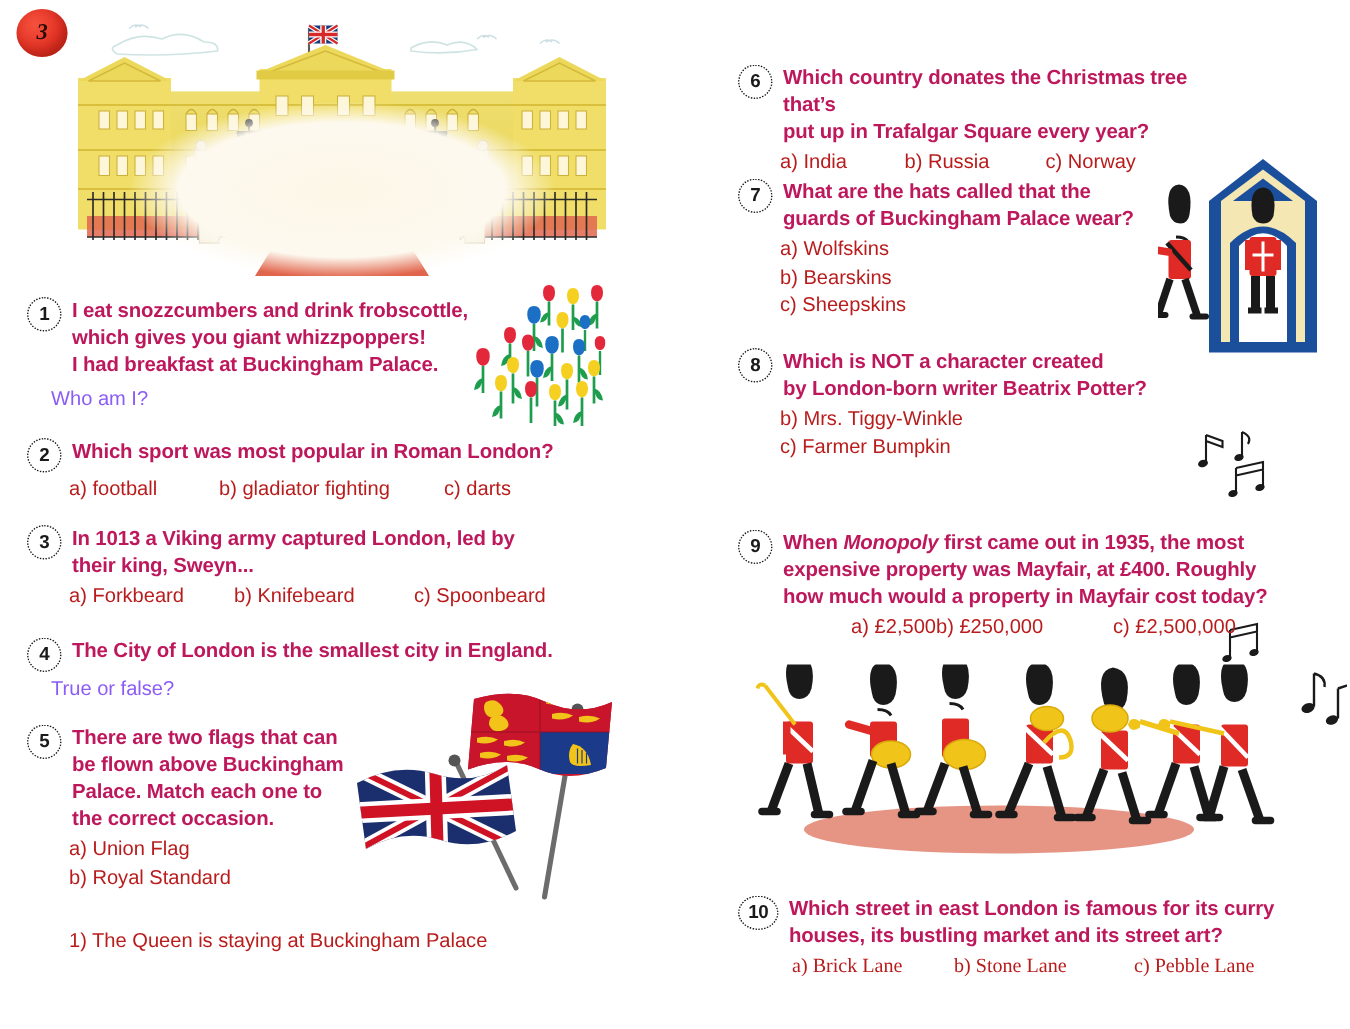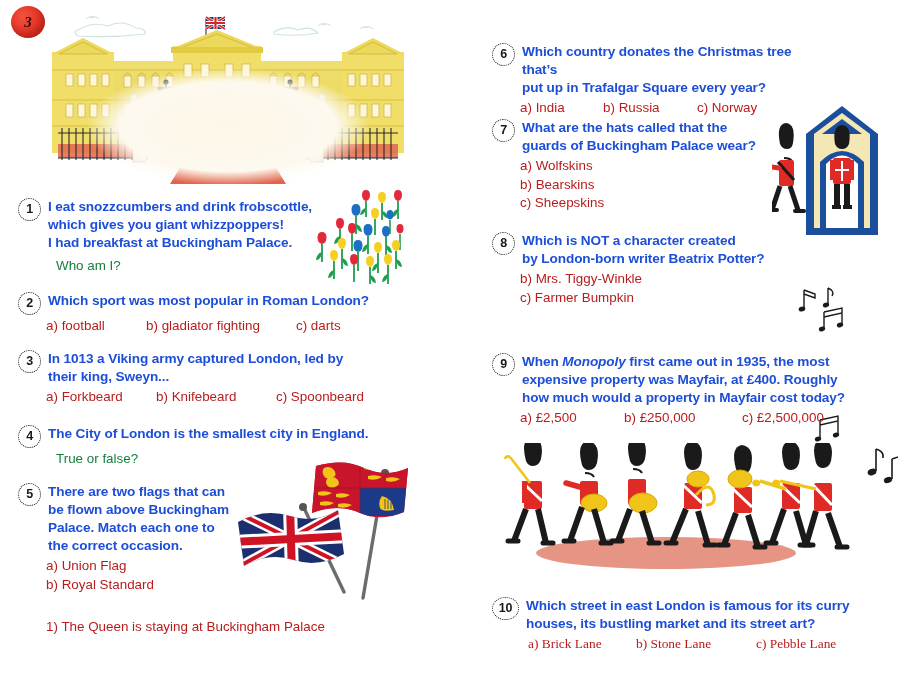--- a/index.html
+++ b/index.html
@@ -20,28 +20,28 @@
   .col-right{left:492px;width:400px;}
 
   
   .q{position:absolute;}
   .q-head{display:flex;align-items:flex-start;}
   .qnum{flex:0 0 auto;width:21px;height:21px;border-radius:50%;
         border:1.6px dotted #1a1a1a;display:flex;align-items:center;
         justify-content:center;margin-right:7px;margin-top:0px;}
   .qnum.wide{width:25px;height:21px;border-radius:50%;}
   .qnum span{font:700 12.5px "Liberation Sans",sans-serif;line-height:1;letter-spacing:-.3px;}
-  .qtext{font:700 13.6px/18px "Liberation Sans",sans-serif;color:#1d4ed8;letter-spacing:-.1px;}
+  .qtext{font:700 13.6px/18px "Liberation Sans",sans-serif;color:#be185d;letter-spacing:-.1px;}
   .qtext em{font-style:italic;}
   .answers{margin-left:28px;margin-top:2px;
            font:400 13.4px/18.5px "Liberation Sans",sans-serif;color:#b91c1c;}
   .ans-row{display:flex;}
   .ans-row .a{display:block;}
-  .sub{margin-left:38px;margin-top:2px;
-       font:400 13.4px/18.5px "Liberation Sans",sans-serif;color:#15803d;}
+  .sub{margin-left:16px;margin-top:2px;
+       font:400 13.4px/18.5px "Liberation Sans",sans-serif;color:#8b5cf6;}
   .matchlist{margin-left:28px;font:400 13.4px/19px "Liberation Sans",sans-serif;color:#b91c1c;}
 
   
   .palace-wrap{position:absolute;left:38px;top:8px;width:380px;height:190px;}
   .palace-ground{position:absolute;left:0;top:20px;width:380px;height:170px;
      background:radial-gradient(ellipse 52% 48% at 50% 58%,#fdf7e7 0%,#fdf9ef 55%,rgba(255,255,255,0) 72%);}
   svg.ill{display:block;}
 
   
   .tulips{position:absolute;left:300px;top:188px;width:118px;height:100px;}
@@ -753,21 +753,21 @@
             <span>9</span>
           </div>
         <div class="qtext">
           <div>When <em>Monopoly</em> first came out in 1935, the most</div>
           <div>expensive property was Mayfair, at £400. Roughly</div>
           <div>how much would a property in Mayfair cost today?</div>
         </div>
       </div>
       <div class="answers">
         <div class="ans-row">
-          <span class="a clickable" style="width:104px;">a) £2,500</span>
+          <span class="a clickable" style="width:104px;text-align:right;">a) £2,500</span>
           <span class="a clickable" style="width:118px;">b) £250,000</span>
           <span class="a clickable">c) £2,500,000</span>
         </div>
       </div>
     </div>
 
     <div class="q" style="top:597px;left:0;width:370px;">
       <div class="q-head">
         <div class="qnum wide">
             <span>10</span>

